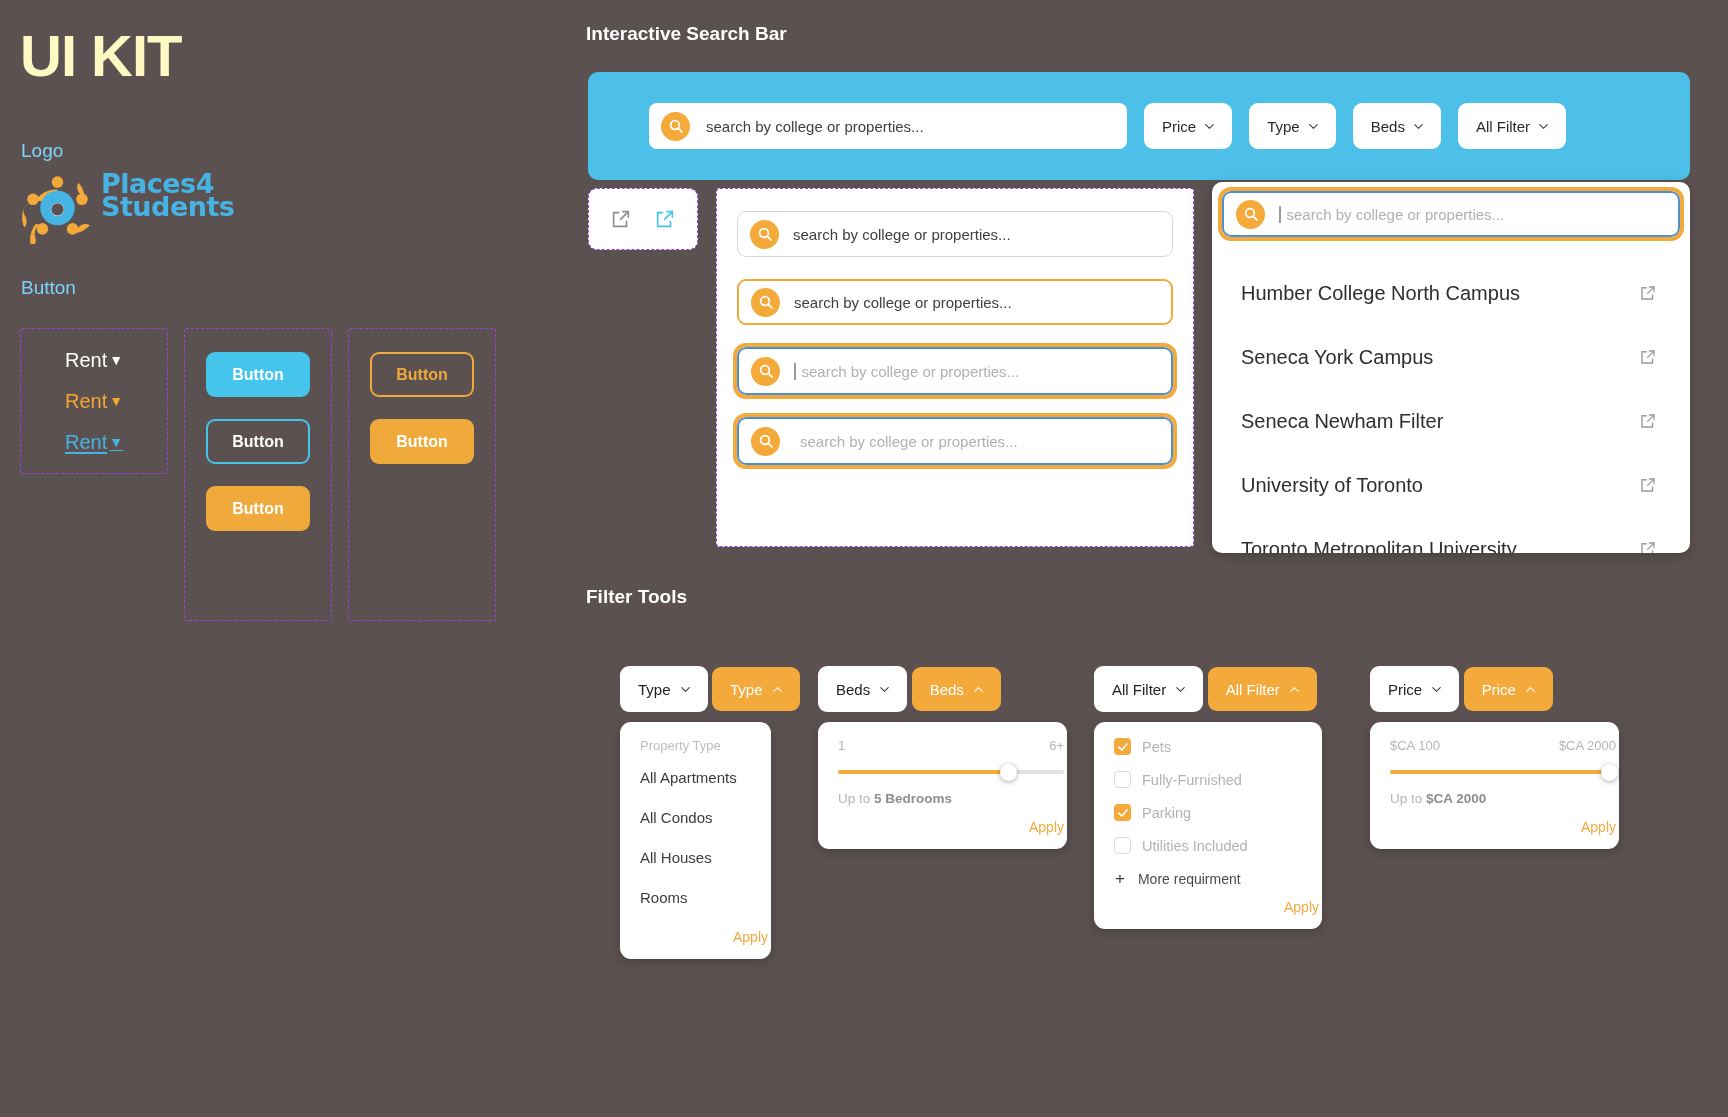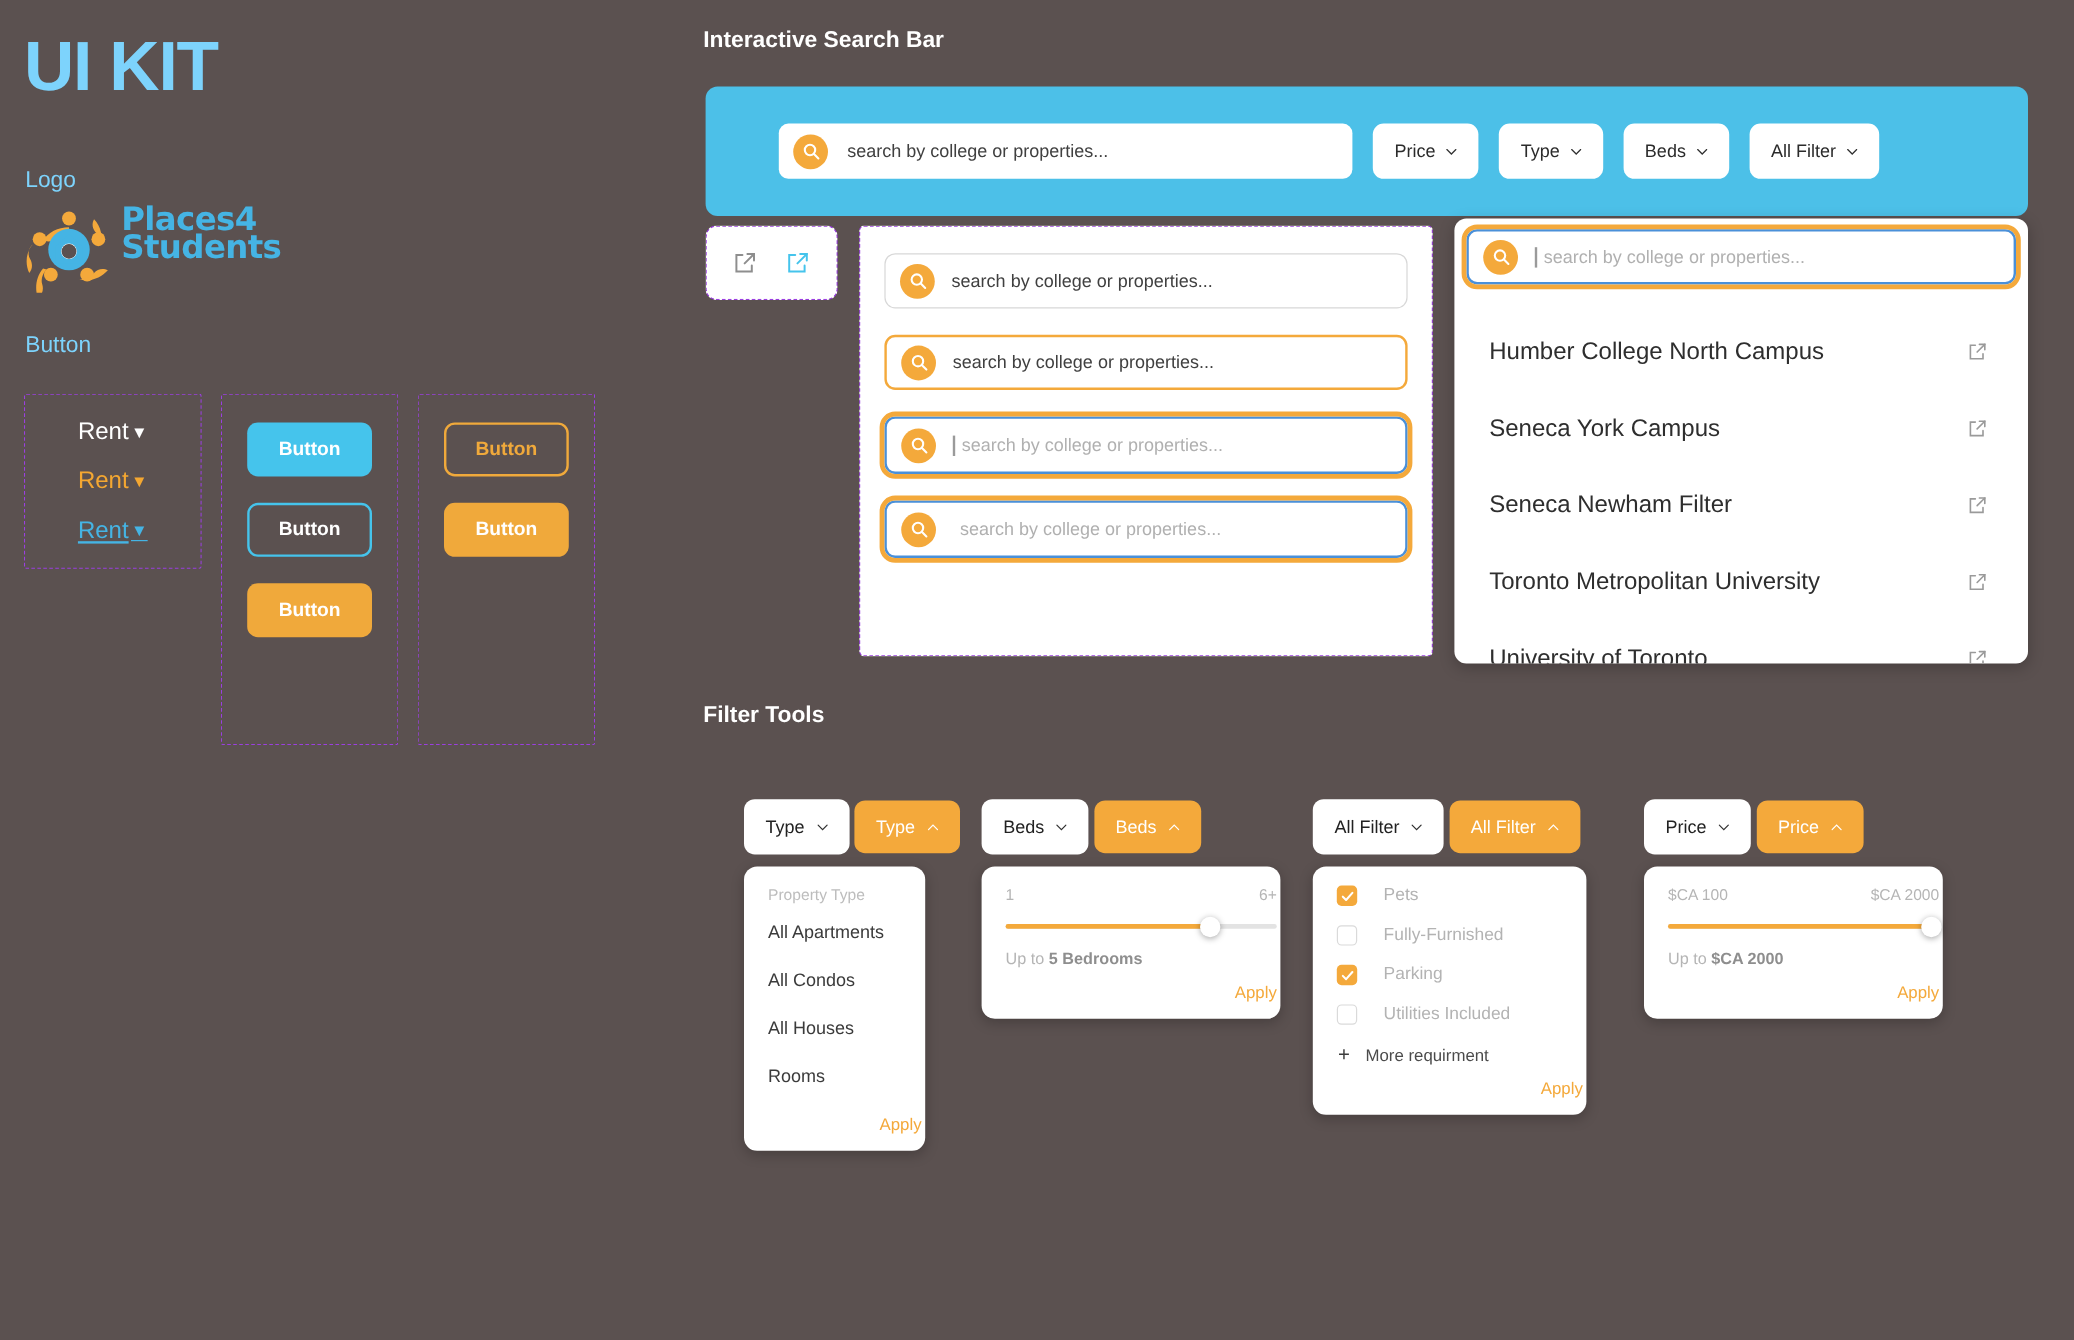--- a/index.html
+++ b/index.html
@@ -7,21 +7,21 @@
     width: 1728px; height: 1117px;
     background: #5b5150;
     font-family: "Liberation Sans", sans-serif;
     overflow: hidden;
   }
   .page { position: relative; width: 1728px; height: 1117px; }
 
   
   .kit-title {
     position: absolute; left: 20px; top: 22px;
-    font-size: 58px; font-weight: bold; color: #7dd3fc;
+    font-size: 58px; font-weight: bold; color: #fef9c3;
     letter-spacing: -1px;
   }
   .section-label {
     font-size: 19px; font-weight: normal; color: #7dd3fc;
   }
   .lbl-logo { position: absolute; left: 21px; top: 140px; }
   .lbl-button { position: absolute; left: 21px; top: 277px; }
 
   
   .logo-wrap {
@@ -205,21 +205,21 @@
   }
   .s-knob {
     position: absolute; top: -1px; width: 17px; height: 17px;
     border-radius: 50%; background:#ffffff;
     box-shadow: 0 1px 5px rgba(0,0,0,.35);
   }
   .slide-cap { font-size: 13.5px; color: #b5b5b5; margin-bottom: 13px; }
   .slide-cap b { color: #8e8e8e; }
 
   .cb-row {
-    display: flex; gap: 22px; margin-bottom: 16px;
+    display: flex; align-items: center; gap: 11px; margin-bottom: 16px;
     font-size: 14.5px; color: #b3b3b3; cursor: pointer;
   }
   .cb {
     width: 17px; height: 17px; border-radius: 4px; flex: none;
     display: flex; align-items: center; justify-content: center;
   }
   .cb-on  { background: #f4a93b; }
   .cb-off { border: 1.6px solid #dadada; background:#fff; }
   .cb-on svg { width: 12px; height: 12px; }
   .more-row {
@@ -416,29 +416,29 @@
       </div>
       <div class="res-item">
         <span>Seneca Newham Filter</span>
         <svg width="18" height="18" viewBox="0 0 24 24" fill="none" stroke="#9a9a9a" stroke-width="1.8" stroke-linecap="round">
             <path d="M14 4h6v6"></path>
             <path d="M20 4 L11.5 12.5"></path>
             <path d="M18 14.5V20H4V5h5.5"></path>
           </svg>
       </div>
       <div class="res-item">
-        <span>Toronto Metropolitan University</span>
+        <span>University of Toronto</span>
         <svg width="18" height="18" viewBox="0 0 24 24" fill="none" stroke="#9a9a9a" stroke-width="1.8" stroke-linecap="round">
             <path d="M14 4h6v6"></path>
             <path d="M20 4 L11.5 12.5"></path>
             <path d="M18 14.5V20H4V5h5.5"></path>
           </svg>
       </div>
       <div class="res-item">
-        <span>University of Toronto</span>
+        <span>Toronto Metropolitan University</span>
         <svg width="18" height="18" viewBox="0 0 24 24" fill="none" stroke="#9a9a9a" stroke-width="1.8" stroke-linecap="round">
             <path d="M14 4h6v6"></path>
             <path d="M20 4 L11.5 12.5"></path>
             <path d="M18 14.5V20H4V5h5.5"></path>
           </svg>
       </div>
     </div>
   </div>
 
   <div class="head-label lbl-ft">Filter Tools</div>

